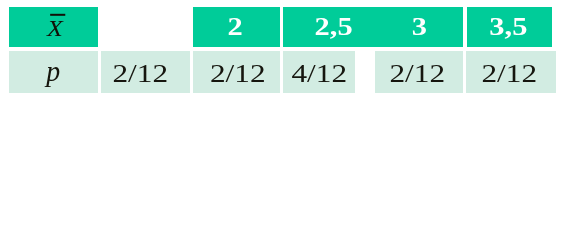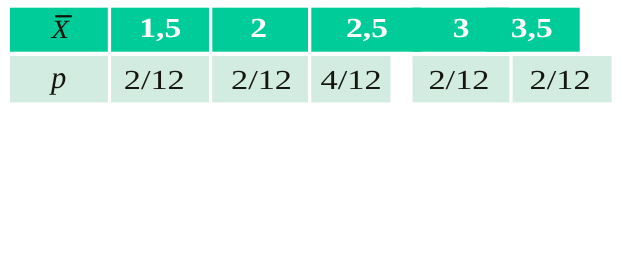--- a/index.html
+++ b/index.html
@@ -60,33 +60,30 @@
 </style>
 </head>
 <body>
 
 <div id="table-wrap">
 
   <div class="row header">
     <div class="cell label-cell" style="left:0px;width:89px">
       <span class="txt sym xbar"><span class="bar"></span><span>X</span></span>
     </div>
-    <div class="cell" style="left:92.2px;width:88.6px">
-      <span class="txt" style="--dx:0.0px">1,5</span>
-    </div>
     <div class="cell" style="left:184px;width:87.2px">
       <span class="txt" style="--dx:-1.2px">2</span>
     </div>
     <div class="cell" style="left:274.4px;width:100px">
       <span class="txt" style="--dx:0.0px">2,5</span>
     </div>
     <div class="cell" style="left:365.6px;width:88.4px">
       <span class="txt" style="--dx:0px">3</span>
     </div>
-    <div class="cell" style="left:433px;width:85px">
+    <div class="cell" style="left:458px;width:85px">
       <span class="txt" style="--dx:-1.2px">3,5</span>
     </div>
   </div>
 
   <div class="row body">
     <div class="cell label-cell" style="left:0px;width:89px">
       <span class="txt sym">p</span>
     </div>
     <div class="cell" style="left:92.2px;width:88.6px">
       <span class="txt" style="--dx:-5px">2/12</span>

